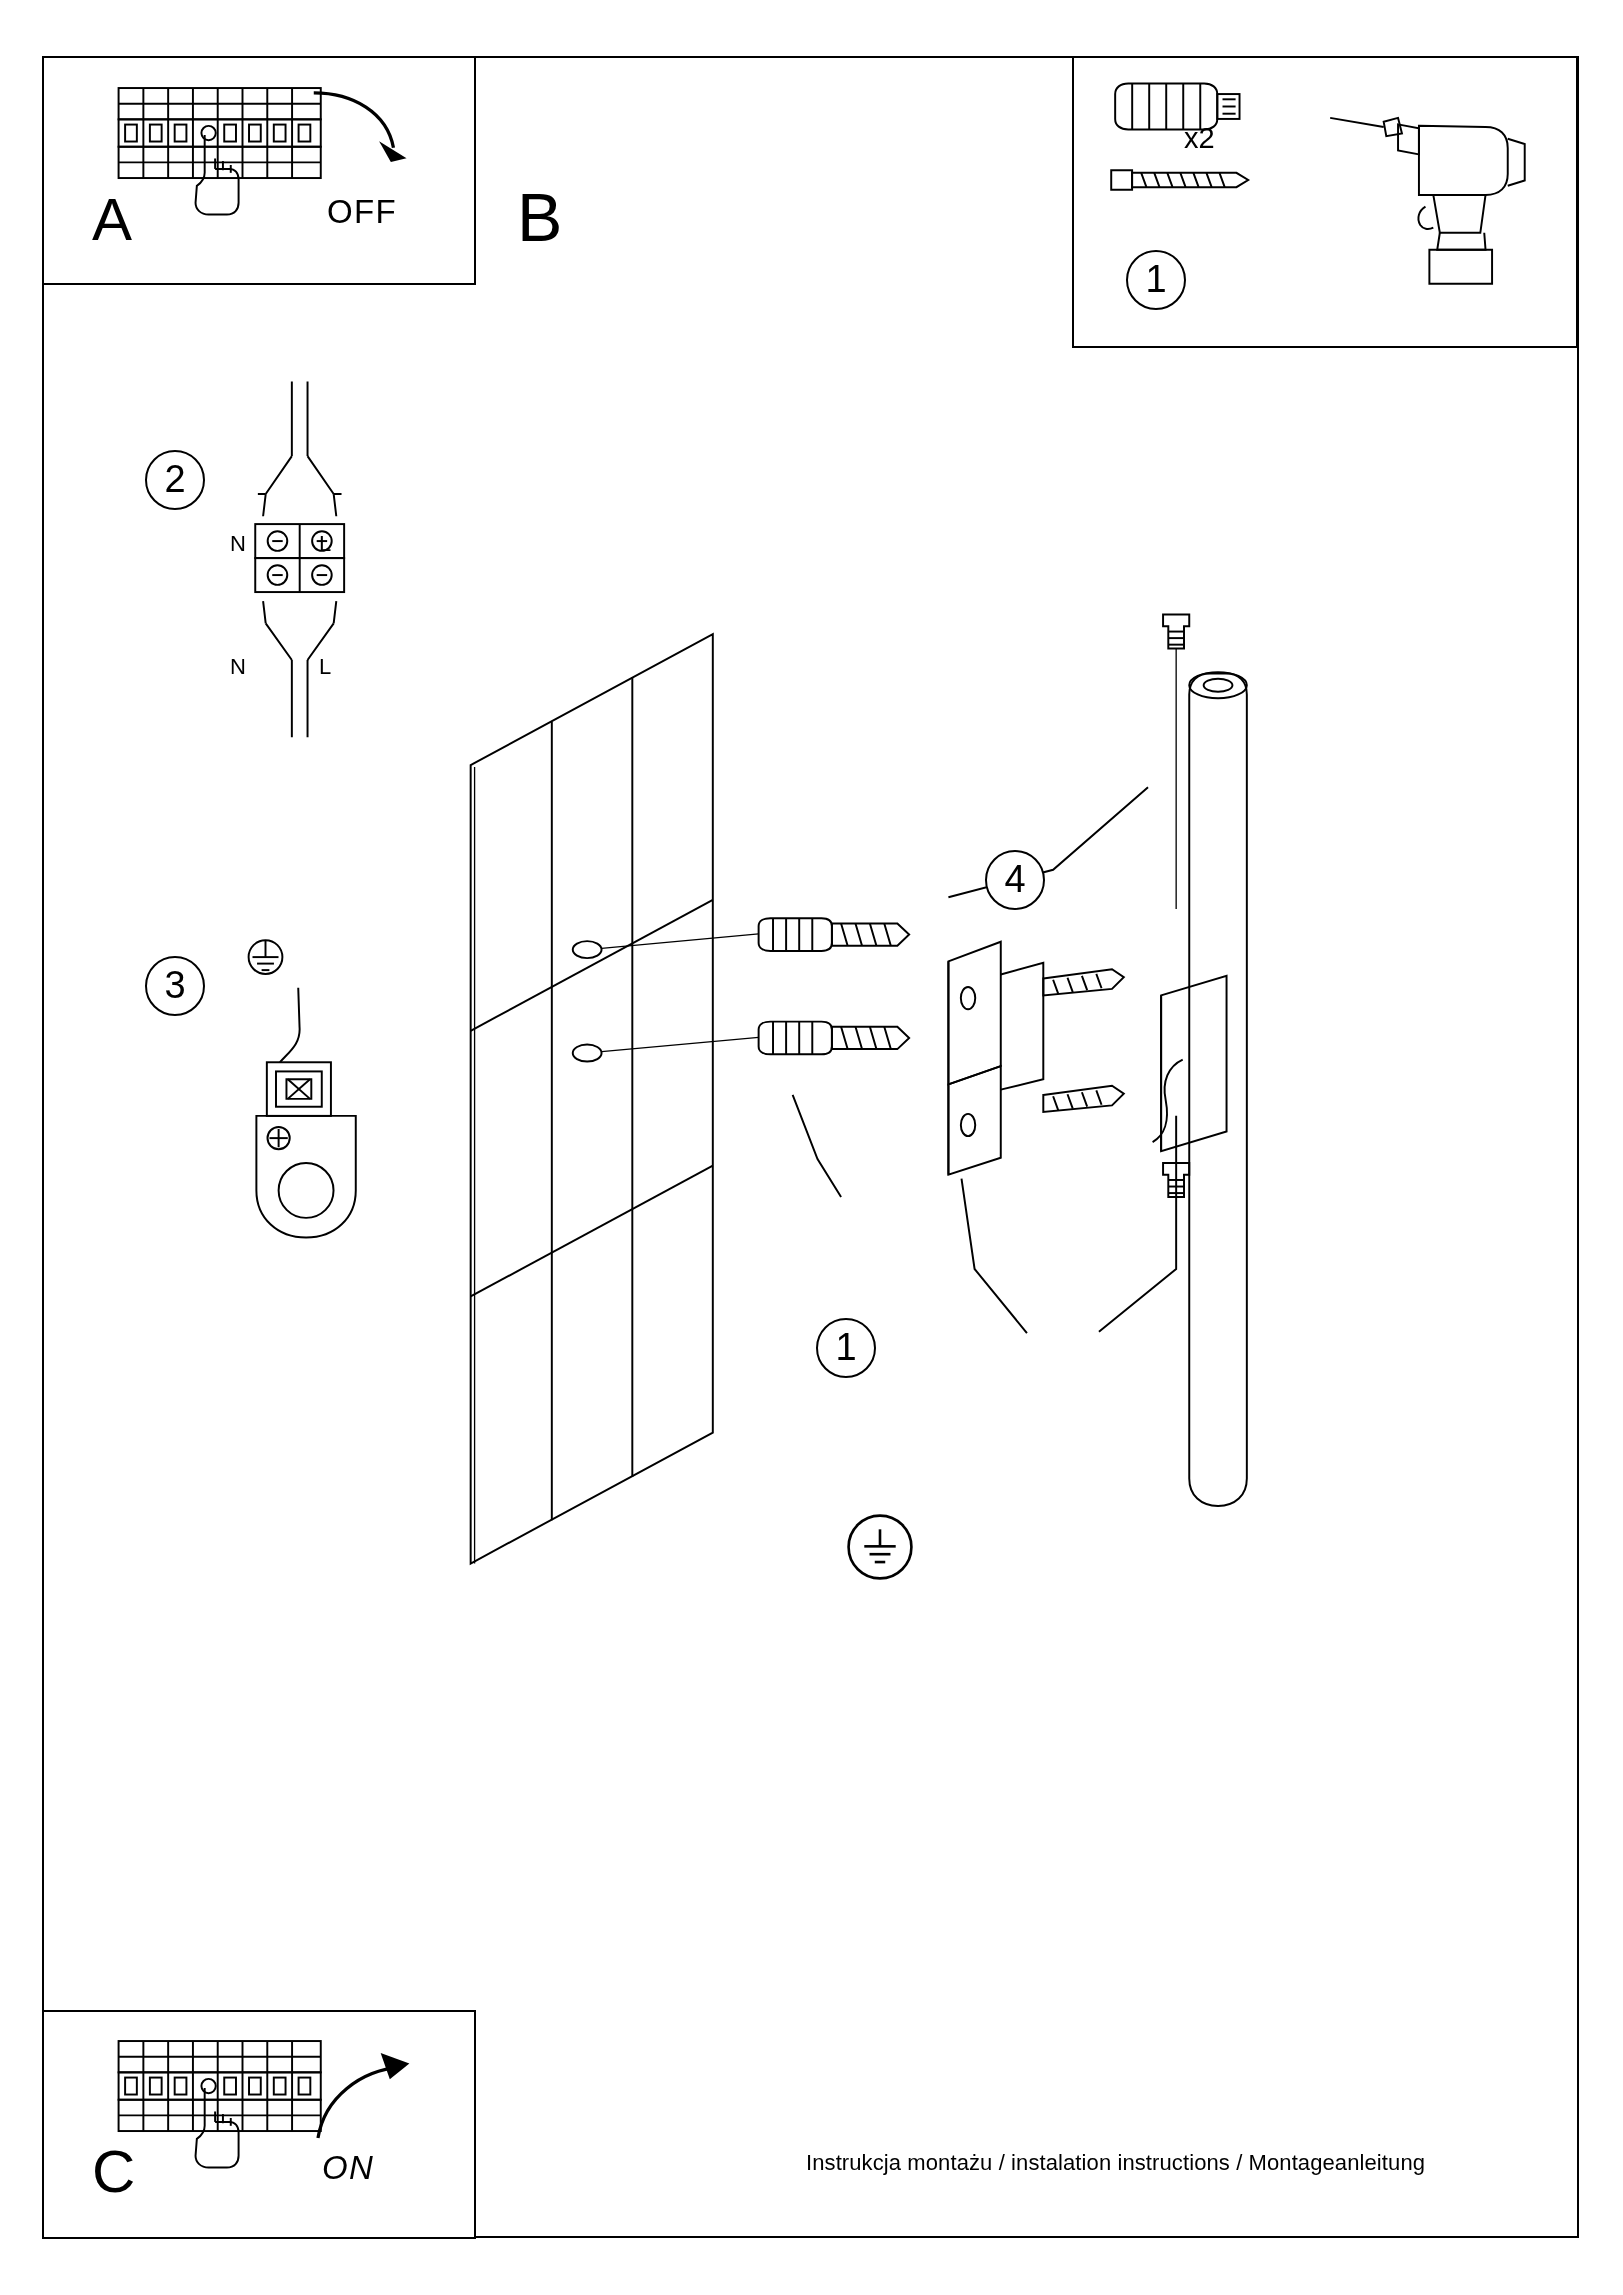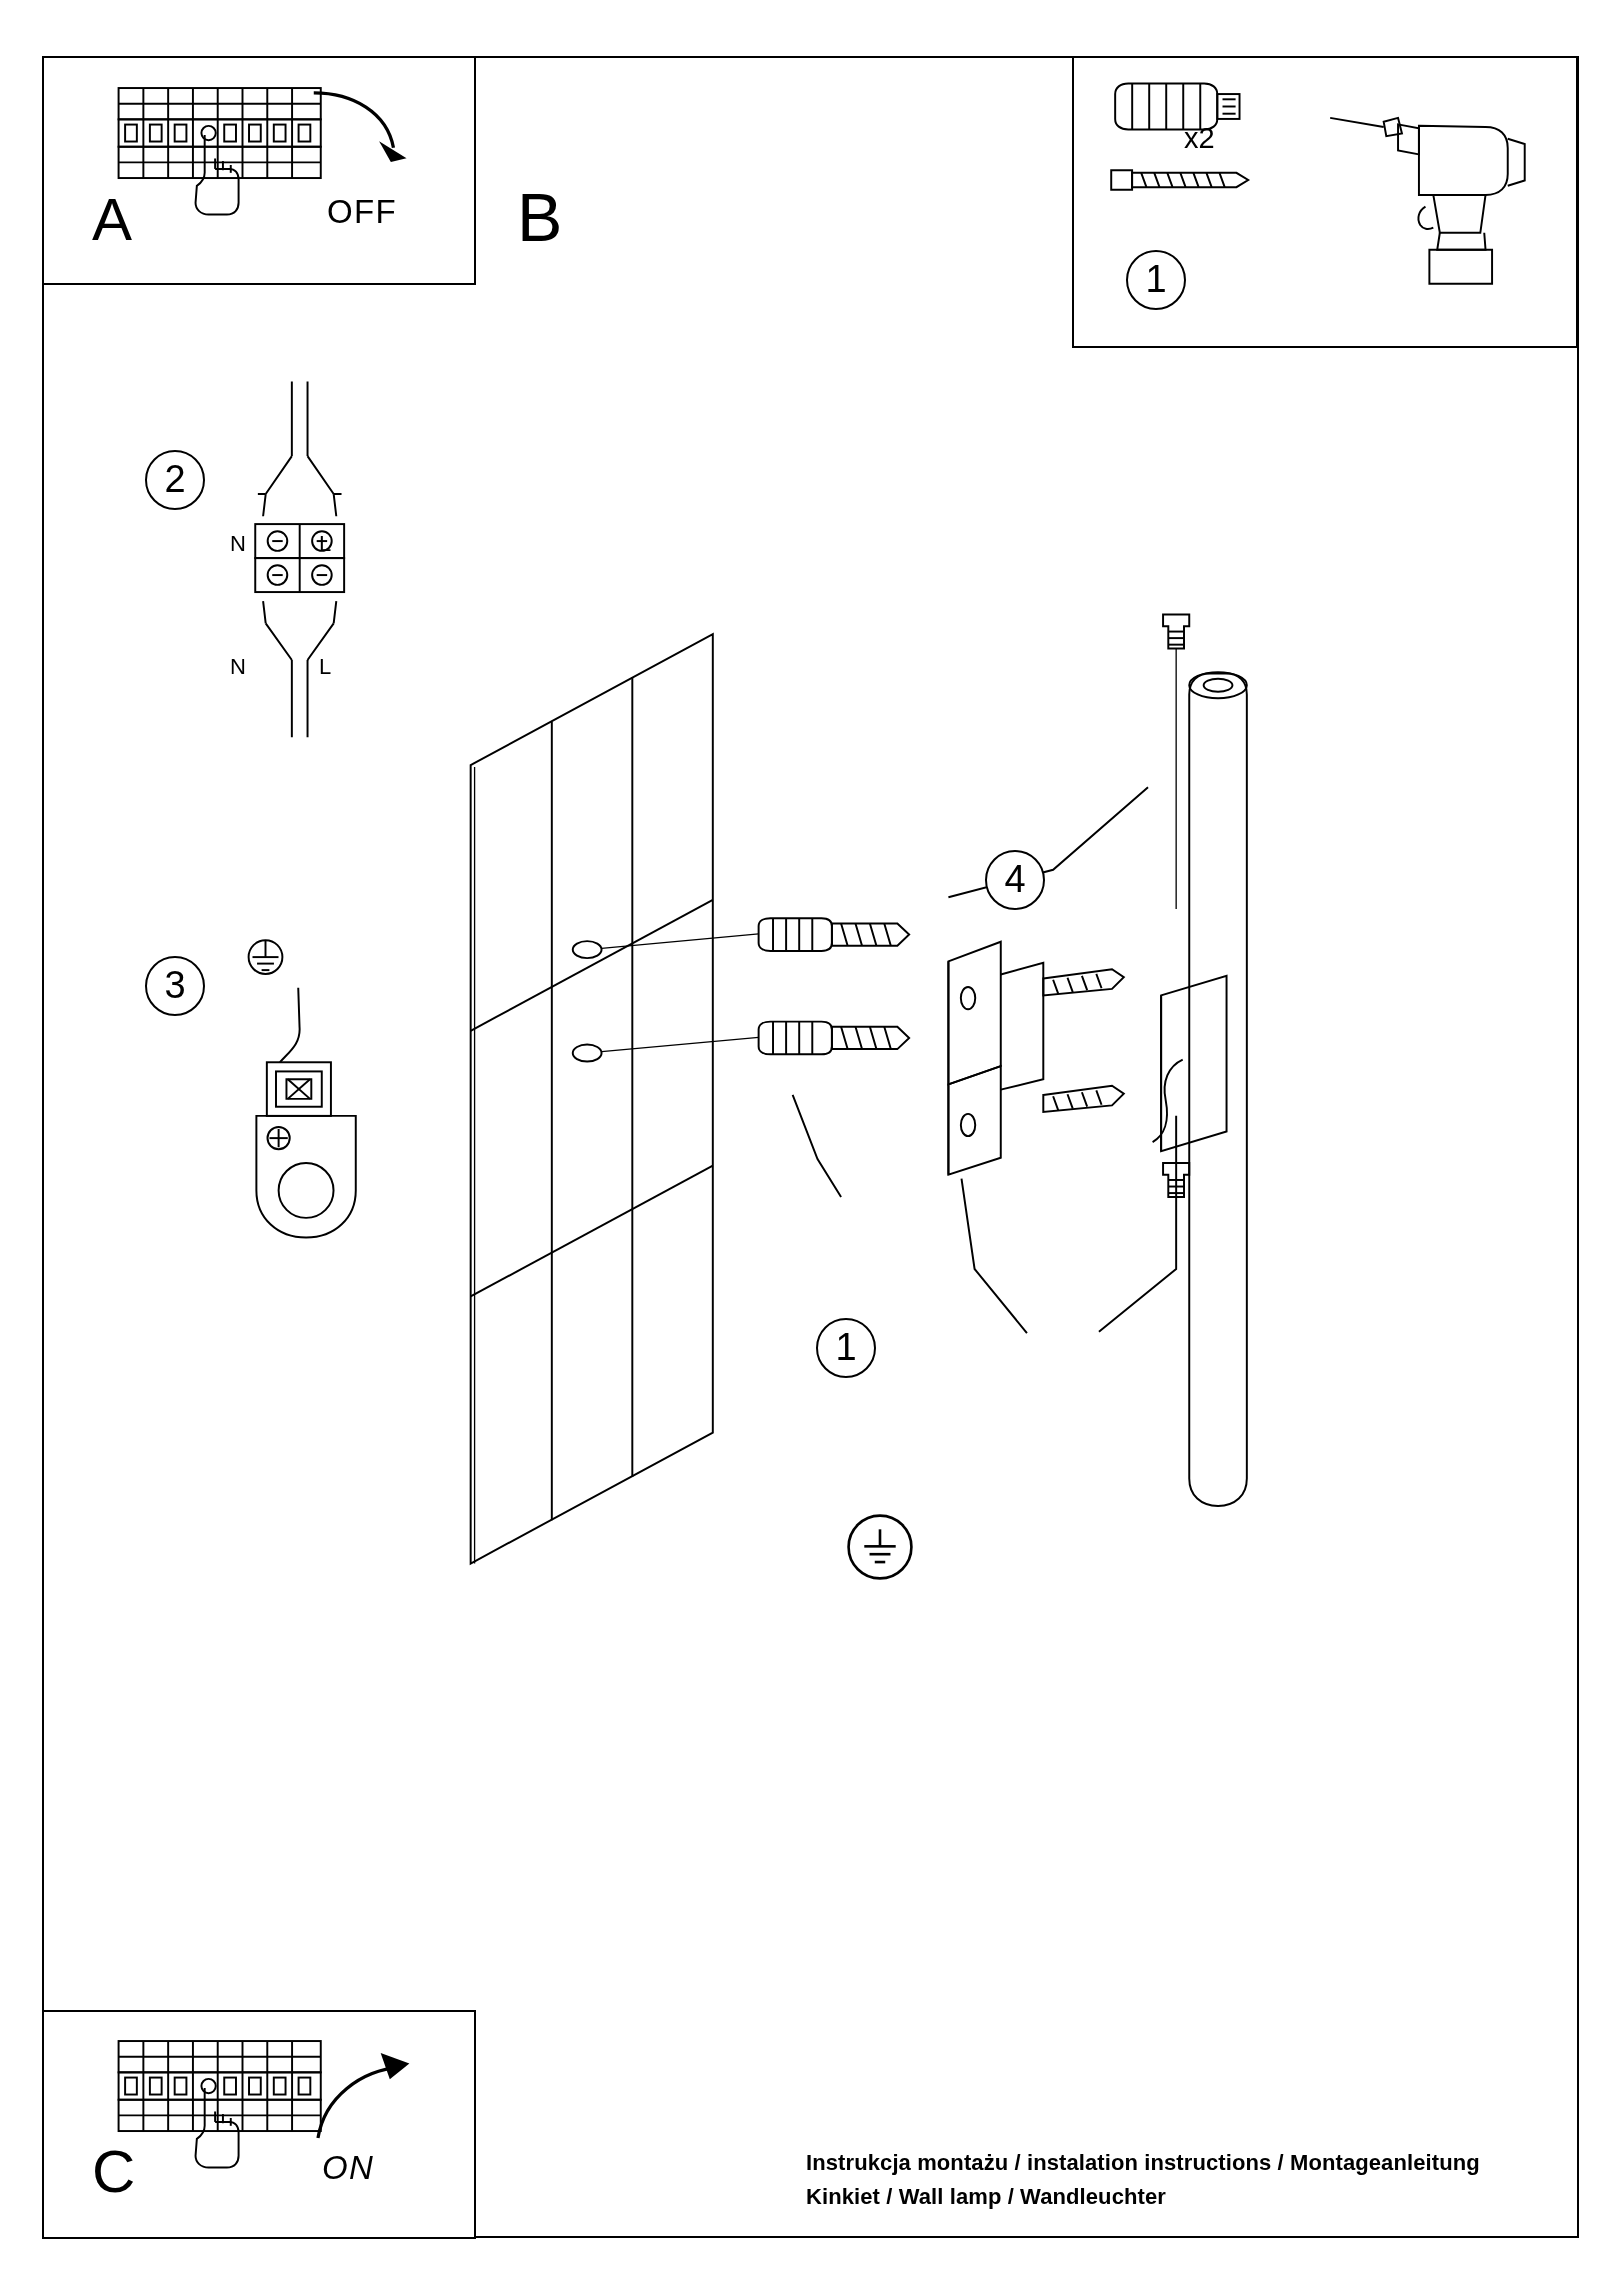--- a/index.html
+++ b/index.html
@@ -91,21 +91,20 @@
     line-height: 55px;
     text-align: center;
     background: #fff;
   }
 
   .caption {
     position: absolute;
     font-size: 22px;
     line-height: 1.55;
     letter-spacing: 0.1px;
-    font-weight: bold;
   }
   #caption-block {
     left: 806px;
     top: 2146px;
     width: 752px;
   }
 
   svg { display: block; }
   .ln { stroke: #000; fill: none; }
 </style>
@@ -457,17 +456,16 @@
 
   <div style="position:absolute;left:301px;top:2041px;">
     <svg width="111" height="105" viewBox="0 0 170 160">
       <path class="ln" stroke-width="5" d="M26 148 C36 86 92 44 152 40"></path>
       <path d="M122 18 L166 34 L136 58 Z" fill="#000"></path>
     </svg>
   </div>
 
   <div class="caption" id="caption-block">
     <div>Instrukcja montażu / instalation instructions / Montageanleitung</div>
-    <div>Kinkiet / Wall lamp / Wandleuchter</div>
   </div>
 
 </div>
 
 
 </body></html>

